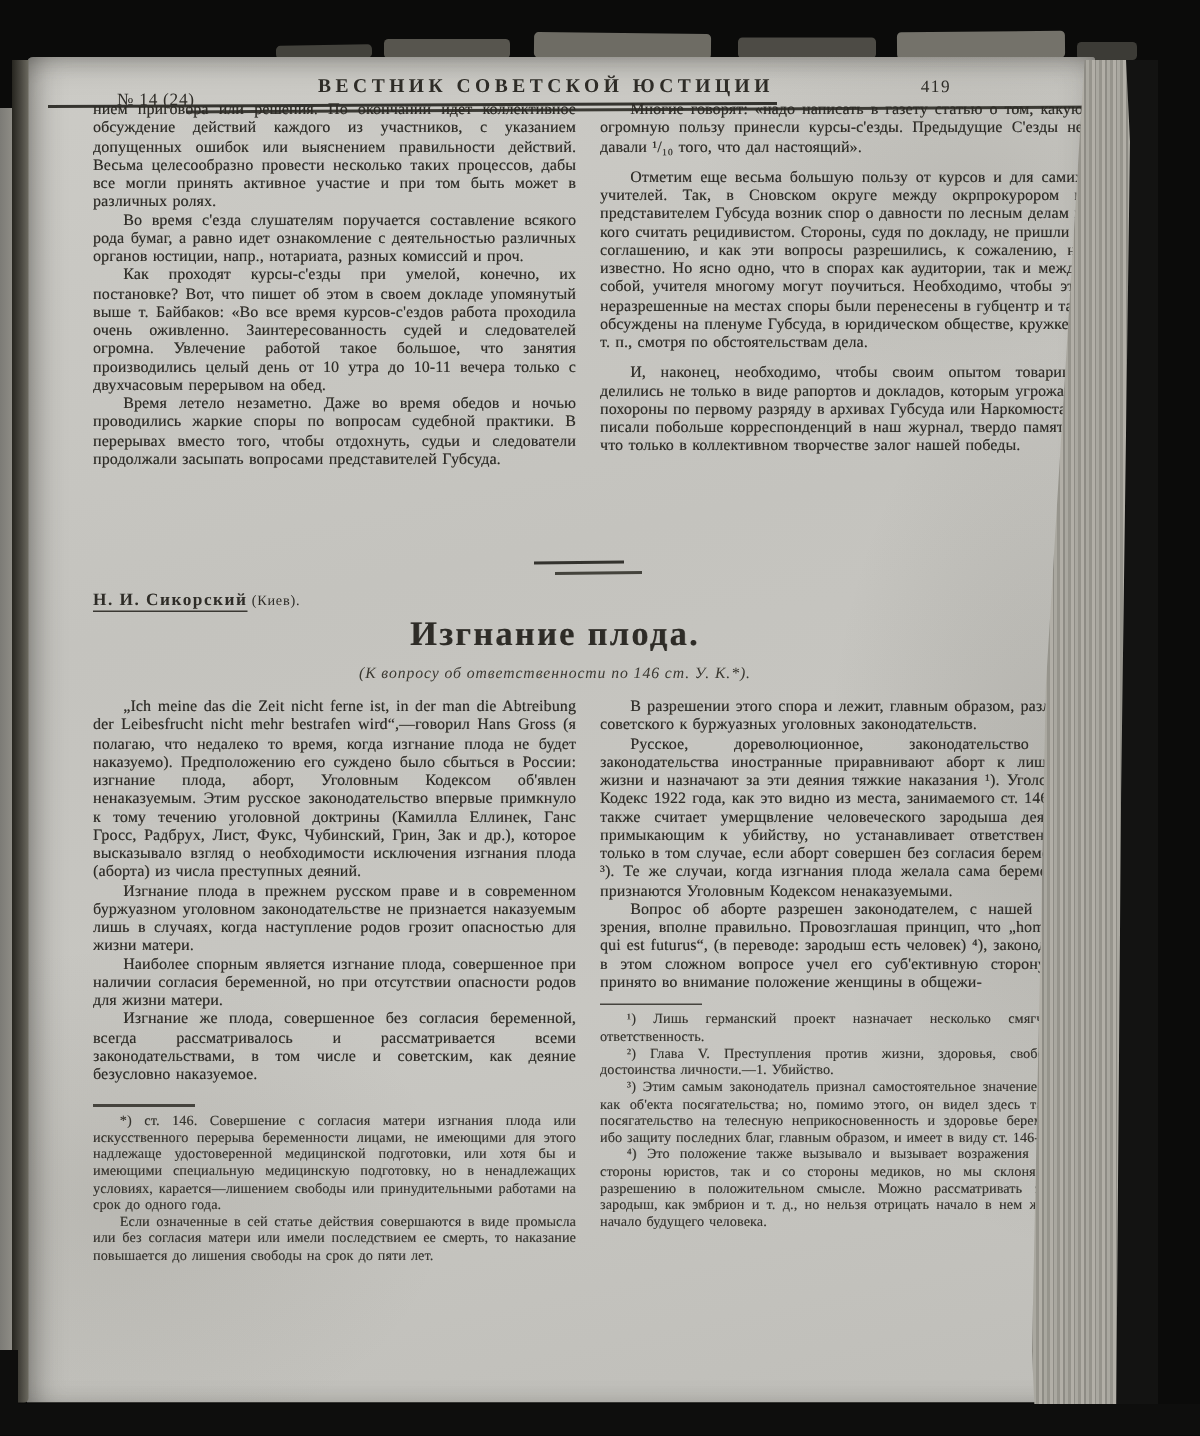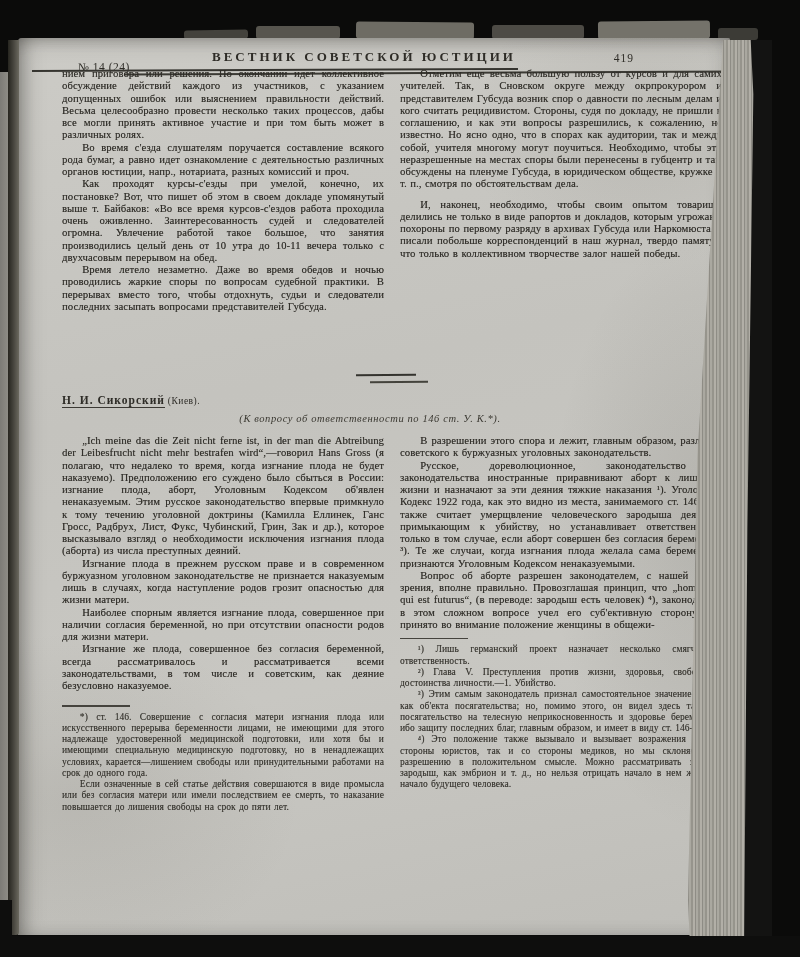--- a/index.html
+++ b/index.html
@@ -101,37 +101,39 @@
     <div class="ruleB"></div>
   </div>
 
   <div class="content bodytext">
 
     <div class="two-col top-section">
       <div class="col">
         <p class="noindent">нием приговора или решения. По окончании идет коллективное обсуждение действий каждого из участников, с указанием допущенных ошибок или выяснением правильности действий. Весьма целесообразно провести несколько таких процессов, дабы все могли принять активное участие и при том быть может в различных ролях.</p>
         <p>Во время с'езда слушателям поручается составление всякого рода бумаг, а равно идет ознакомление с деятельностью различных органов юстиции, напр., нотариата, разных комиссий и проч.</p>
         <p>Как проходят курсы-с'езды при умелой, конечно, их постановке? Вот, что пишет об этом в своем докладе упомянутый выше т. Байбаков: «Во все время курсов-с'ездов работа проходила очень оживленно. Заинтересованность судей и следователей огромна. Увлечение работой такое большое, что занятия производились целый день от 10 утра до 10-11 вечера только с двухчасовым перерывом на обед.</p>
-        <p>Время летело незаметно. Даже во время обедов и ночью проводились жаркие споры по вопросам судебной практики. В перерывах вместо того, чтобы отдохнуть, судьи и следователи последних засыпать вопросами представителей Губсуда.</p>
+        <p>Время летело незаметно. Даже во время обедов и ночью проводились жаркие споры по вопросам судебной практики. В перерывах вместо того, чтобы отдохнуть, судьи и следователи продолжали засыпать вопросами представителей Губсуда.</p>
       </div>
       <div class="col top-right">
+        <p>Многие говорят: «надо написать в газету статью о том, какую огромную пользу принесли курсы-с'езды. Предыдущие С'езды не давали ¹/₁₀ того, что дал настоящий».</p>
         <p>Отметим еще весьма большую пользу от курсов и для самих учителей. Так, в Сновском округе между окрпрокурором и представителем Губсуда возник спор о давности по лесным делам и кого считать рецидивистом. Стороны, судя по докладу, не пришли к соглашению, и как эти вопросы разрешились, к сожалению, не известно. Но ясно одно, что в спорах как аудитории, так и между собой, учителя многому могут поучиться. Необходимо, чтобы эти неразрешенные на местах споры были перенесены в губцентр и там обсуждены на пленуме Губсуда, в юридическом обществе, кружке и т. п., смотря по обстоятельствам дела.</p>
         <p>И, наконец, необходимо, чтобы своим опытом товарищи делились не только в виде рапортов и докладов, которым угрожают похороны по первому разряду в архивах Губсуда или Наркомюста, а писали побольше корреспонденций в наш журнал, твердо памятуя, что только в коллективном творчестве залог нашей победы.</p>
       </div>
     </div>
 
     <div class="divider">
       <div class="d1"></div>
       <div class="d2"></div>
     </div>
 
     <div class="byline">
       <span class="name">Н. И. Сикорский</span>
       <span class="city">(Киев).</span>
     </div>
+    <div class="art-title">Изгнание плода.</div>
     <div class="art-subtitle">(К вопросу об ответственности по 146 ст. У. К.*).</div>
 
     <div class="two-col article-section">
       <div class="col">
         <p>„Ich meine das die Zeit nicht ferne ist, in der man die Abtreibung der Leibesfrucht nicht mehr bestrafen wird“,—говорил Hans Gross (я полагаю, что недалеко то время, когда изгнание плода не будет наказуемо). Предположению его суждено было сбыться в России: изгнание плода, аборт, Уголовным Кодексом об'явлен ненаказуемым. Этим русское законодательство впервые примкнуло к тому течению уголовной доктрины (Камилла Еллинек, Ганс Гросс, Радбрух, Лист, Фукс, Чубинский, Грин, Зак и др.), которое высказывало взгляд о необходимости исключения изгнания плода (аборта) из числа преступных деяний.</p>
         <p>Изгнание плода в прежнем русском праве и в современном буржуазном уголовном законодательстве не признается наказуемым лишь в случаях, когда наступление родов грозит опасностью для жизни матери.</p>
         <p>Наиболее спорным является изгнание плода, совершенное при наличии согласия беременной, но при отсутствии опасности родов для жизни матери.</p>
         <p>Изгнание же плода, совершенное без согласия беременной, всегда рассматривалось и рассматривается всеми законодательствами, в том числе и советским, как деяние безусловно наказуемое.</p>
         <div class="fn-block">
           <div class="fn-sep"></div>

